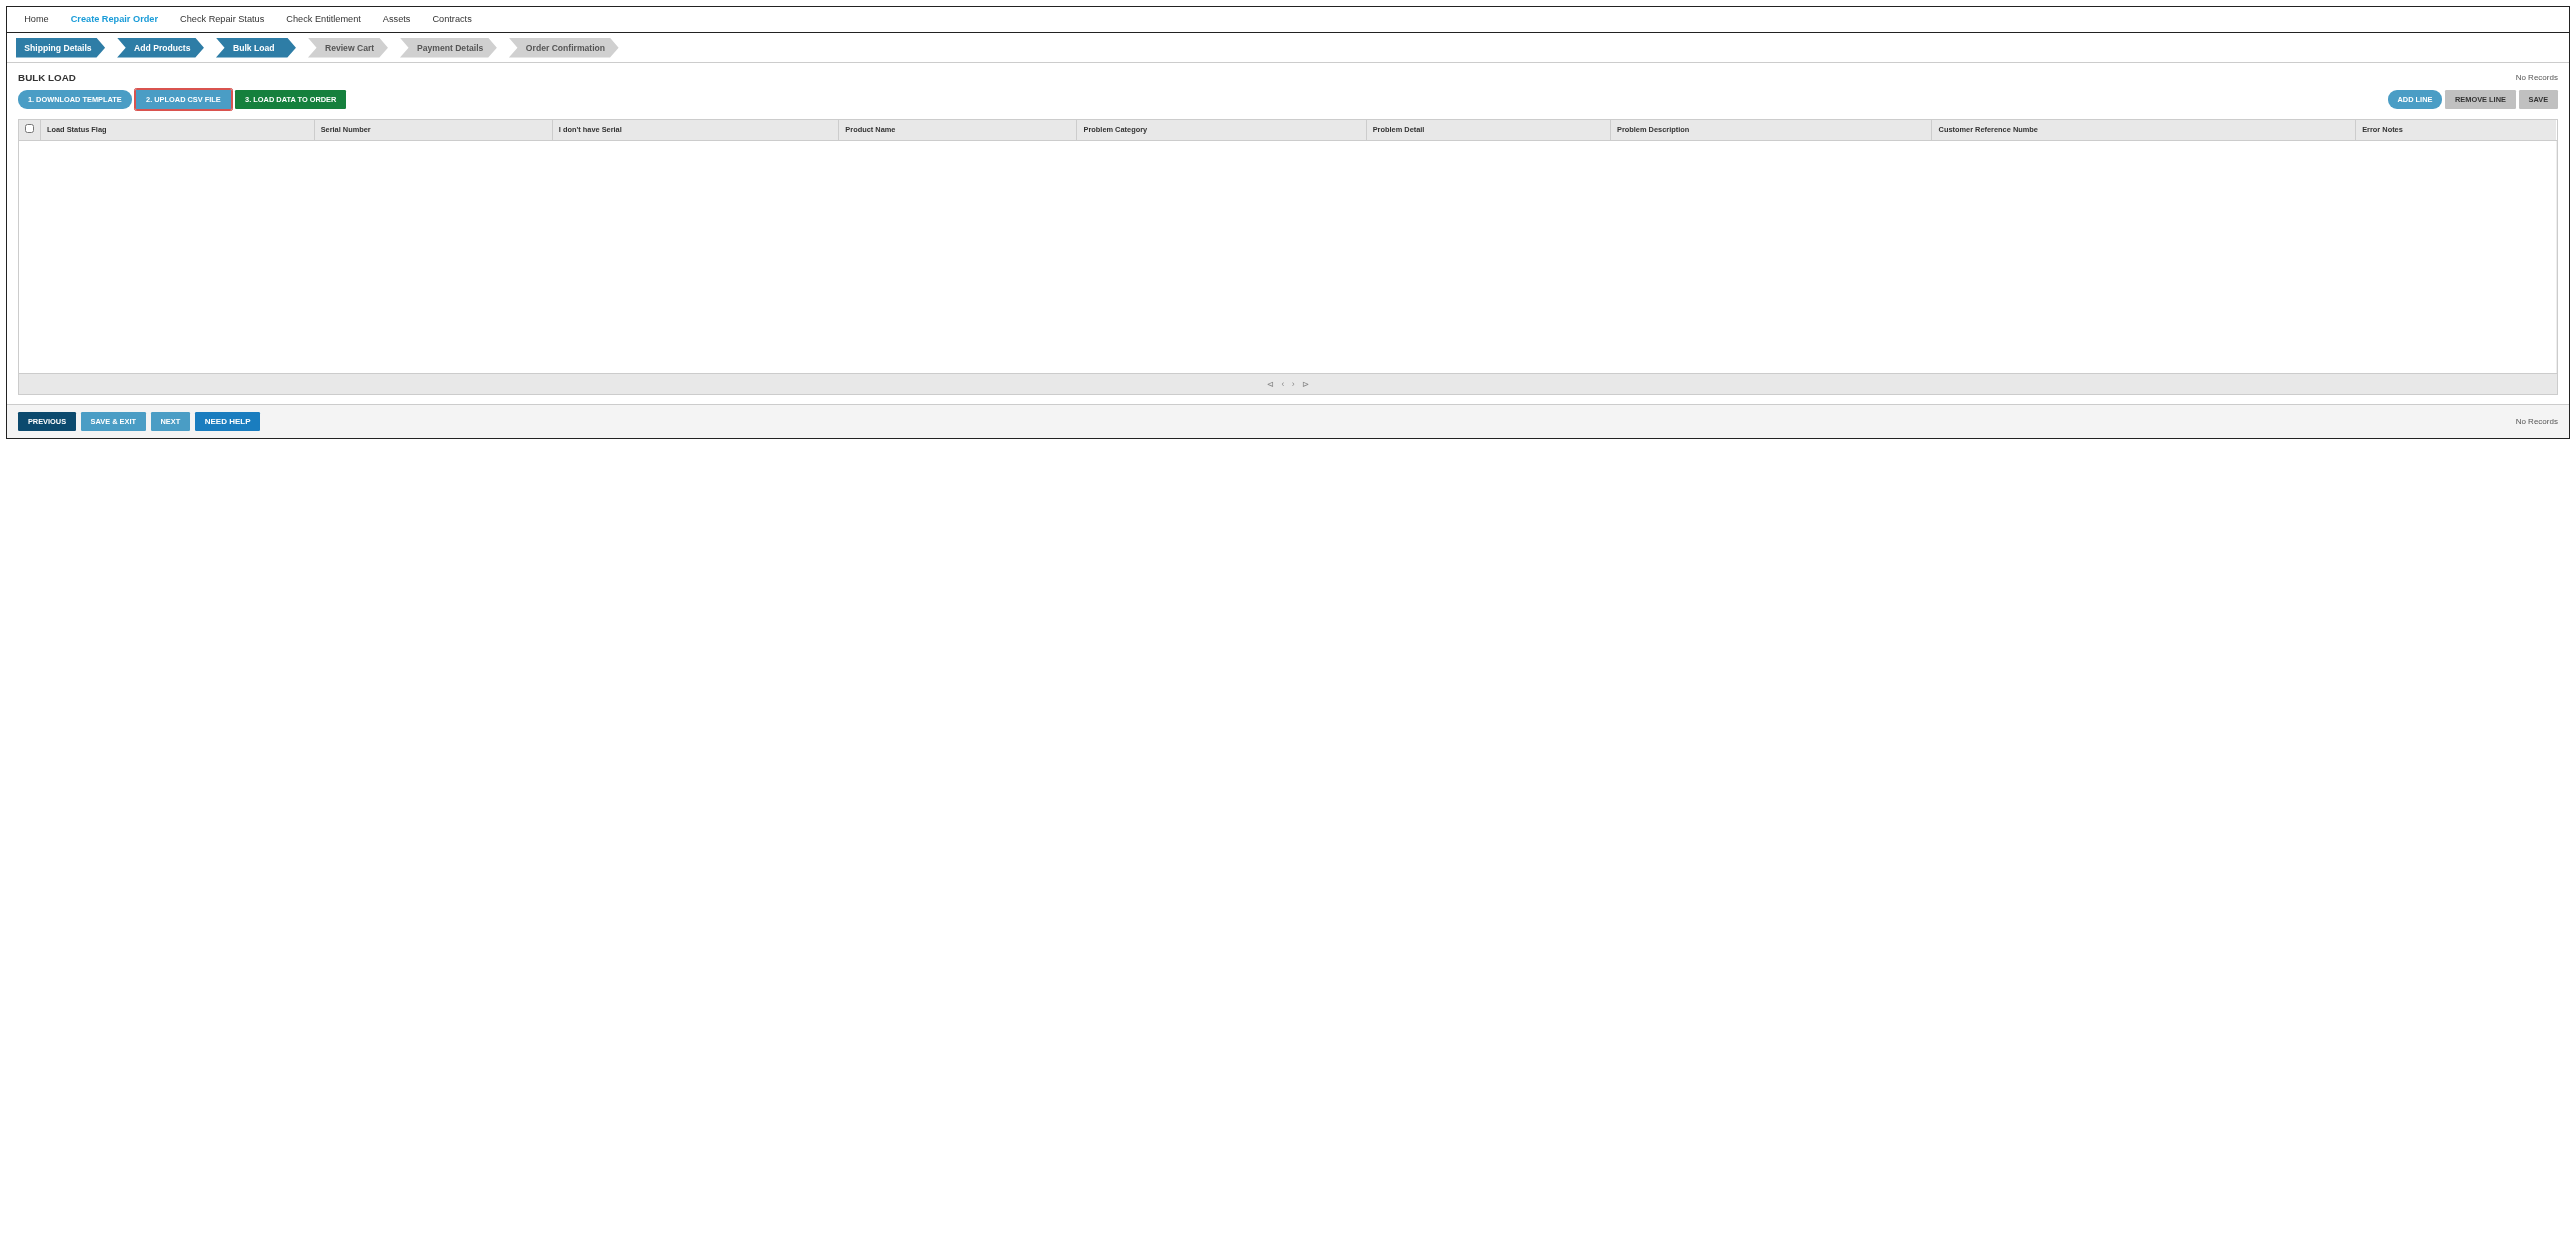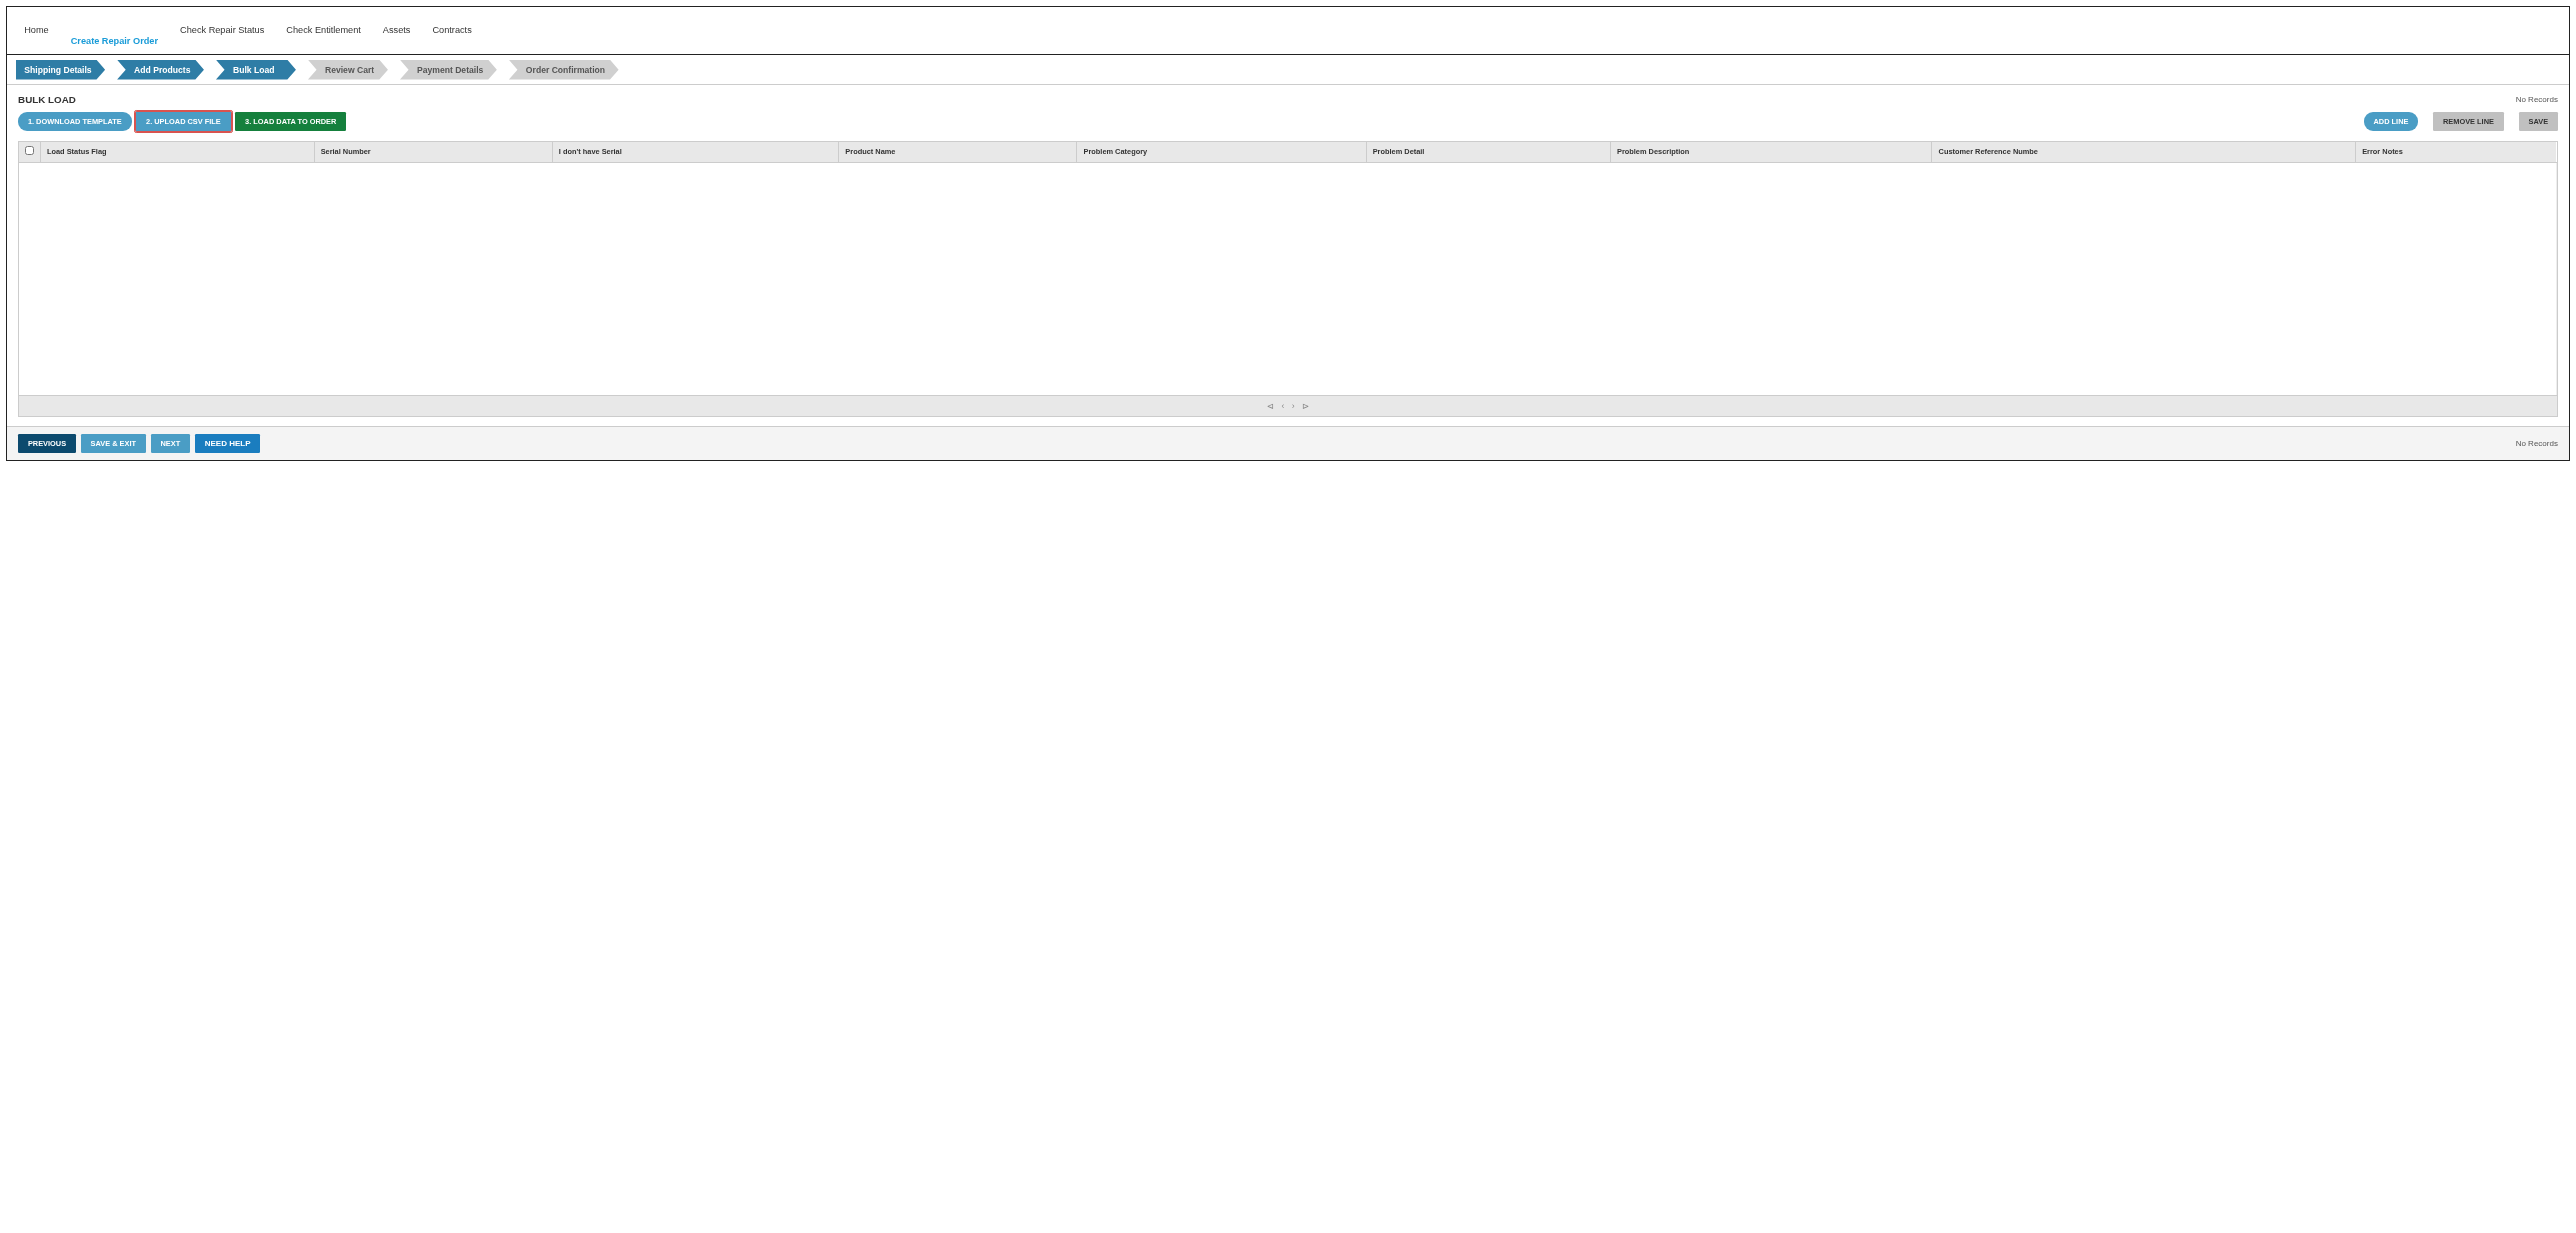--- a/index.html
+++ b/index.html
@@ -28,21 +28,20 @@
     .top-nav .nav-item {
       padding: 7.4px 11px;
       cursor: pointer;
       font-size: 9.2px;
       color: #333;
       white-space: nowrap;
     }
     .top-nav .nav-item.active {
       color: #1a9cd8;
       font-weight: bold;
-      margin-top: 22px;
     }
 
     
     .step-bar {
       display: flex;
       align-items: center;
       padding: 4.9px 8.6px;
       background: #fff;
       border-bottom: 0.6px solid #ccc;
       gap: 12px;
@@ -139,21 +138,21 @@
       color: #333;
     }
     .btn-save {
       background: #c0c0c0;
       color: #333;
     }
 
     .right-buttons {
       margin-left: auto;
       display: flex;
-      gap: 15px;
+      gap: 3px;
     }
 
     
     .data-table-container {
       border: 0.6px solid #ccc;
       background: #fff;
     }
     .data-table {
       width: 100%;
       border-collapse: collapse;

